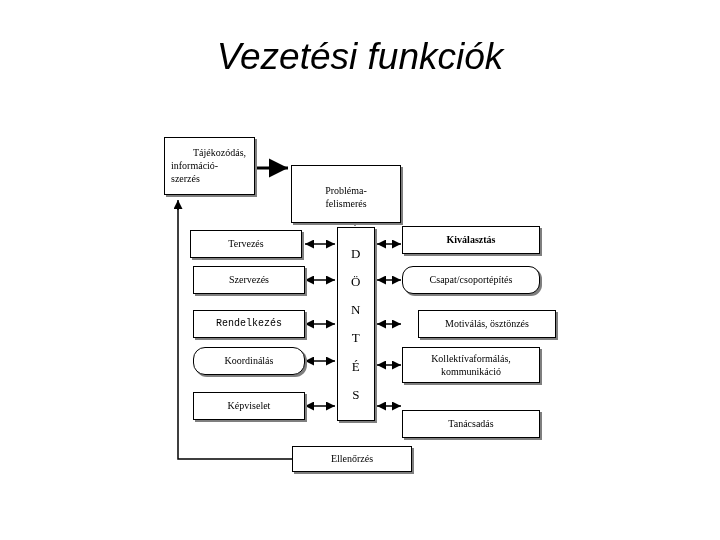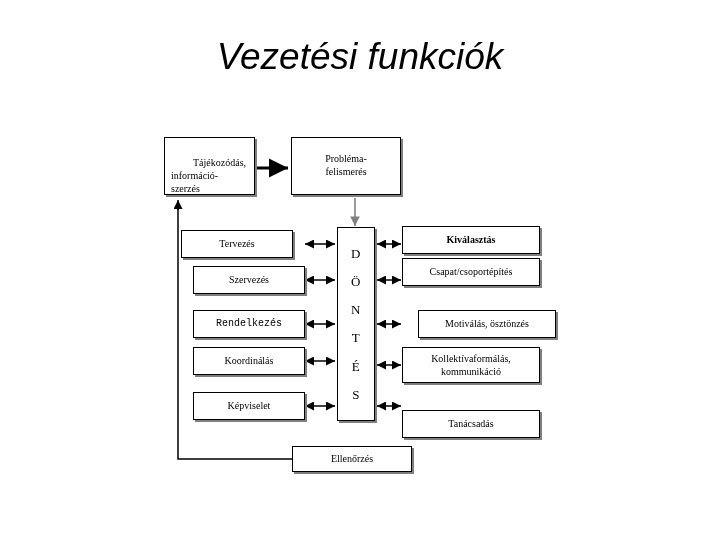--- a/index.html
+++ b/index.html
@@ -50,30 +50,31 @@
     color: #000000;
     font-family: "Liberation Serif", serif;
     font-size: 10px;
     line-height: 1.32;
     padding: 0 3px;
   }
   .node.topleft {
     align-items: flex-start;
     justify-content: flex-start;
     text-align: left;
-    padding: 18px 6px;
+    padding: 8px 6px;
     font-size: 10px;
     font-family: Liberation Serif, serif;
   }
   .node.topleft .lbl { display: block; }
   .node.topleft .lbl .l1 { padding-left: 22px; }
   .node.toprow2 {
-    align-items: flex-start;
+    align-items: center;
     justify-content: center;
-    padding-top: 14px;
+    padding-top: 6px;
+    margin-top: 28px;
   }
   .node.center {
     flex-direction: column;
     justify-content: space-evenly;
     padding: 6px 0;
     font-size: 13px;
     letter-spacing: 0.5px;
   }
   .node.center .ch { display: block; }
   .svgline { position: absolute; left: 0; top: 0; }
@@ -161,40 +162,40 @@
 
   <div class="node center" style="left:337px; top:227px; width:38px; height:194px;">
     <span class="ch">D</span>
     <span class="ch">Ö</span>
     <span class="ch">N</span>
     <span class="ch">T</span>
     <span class="ch">É</span>
     <span class="ch">S</span>
   </div>
 
-  <div class="node" style="left:181px; top:230px; width:112px; height:28px;">
+  <div class="node" style="left:190px; top:230px; width:112px; height:28px;">
     <span>Tervezés</span>
   </div>
   <div class="node" style="left:193px; top:266px; width:112px; height:28px;">
     <span>Szervezés</span>
   </div>
   <div class="node" style="left:193px; top:310px; width:112px; height:28px;font-family:Liberation Mono, monospace;">
     <span>Rendelkezés</span>
   </div>
-  <div class="node" style="left:193px; top:347px; width:112px; height:28px;">
+  <div class="node" style="left:193px; top:347px; width:112px; height:28px;border-radius:12px;">
     <span>Koordinálás</span>
   </div>
   <div class="node" style="left:193px; top:392px; width:112px; height:28px;">
     <span>Képviselet</span>
   </div>
 
   <div class="node" style="left:402px; top:226px; width:138px; height:28px;font-weight:bold;">
     <span>Kiválasztás</span>
   </div>
-  <div class="node" style="left:402px; top:258px; width:138px; height:28px;">
+  <div class="node" style="left:402px; top:266px; width:138px; height:28px;border-radius:11px;">
     <span>Csapat/csoportépítés</span>
   </div>
   <div class="node" style="left:402px; top:310px; width:138px; height:28px;margin-left:16px;">
     <span>Motiválás, ösztönzés</span>
   </div>
   <div class="node" style="left:402px; top:347px; width:138px; height:36px;">
     <span>
       <span style="display:block">Kollektívaformálás,</span>
       <span style="display:block">kommunikáció</span>
     </span>

